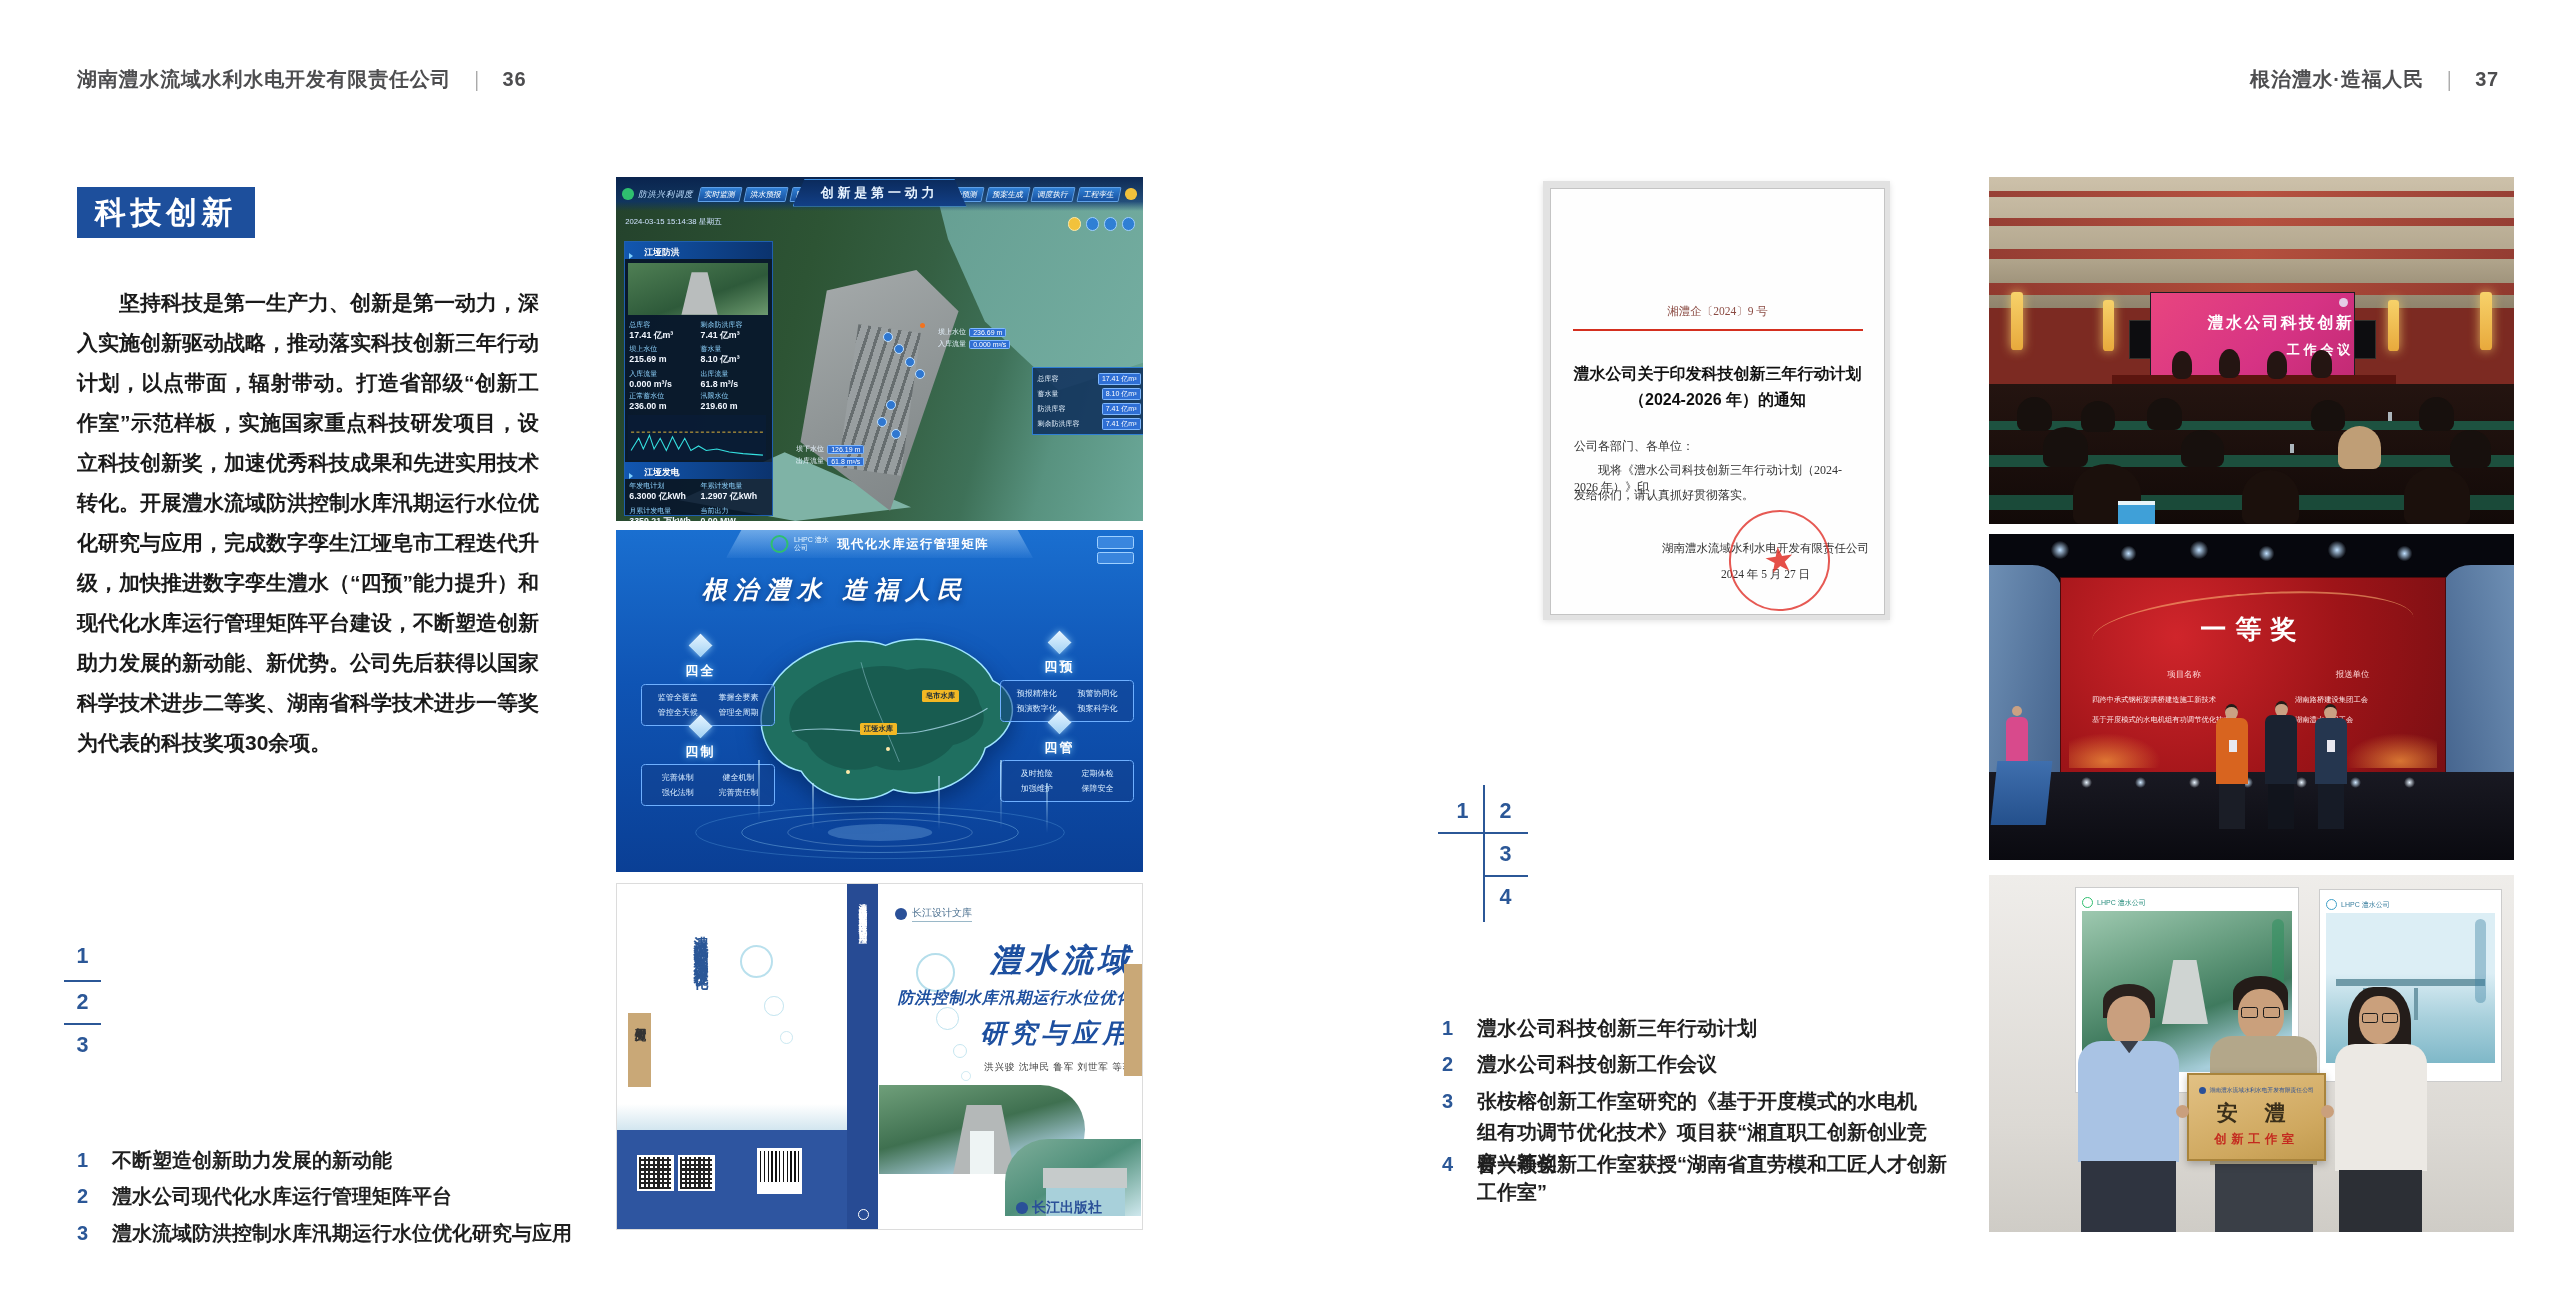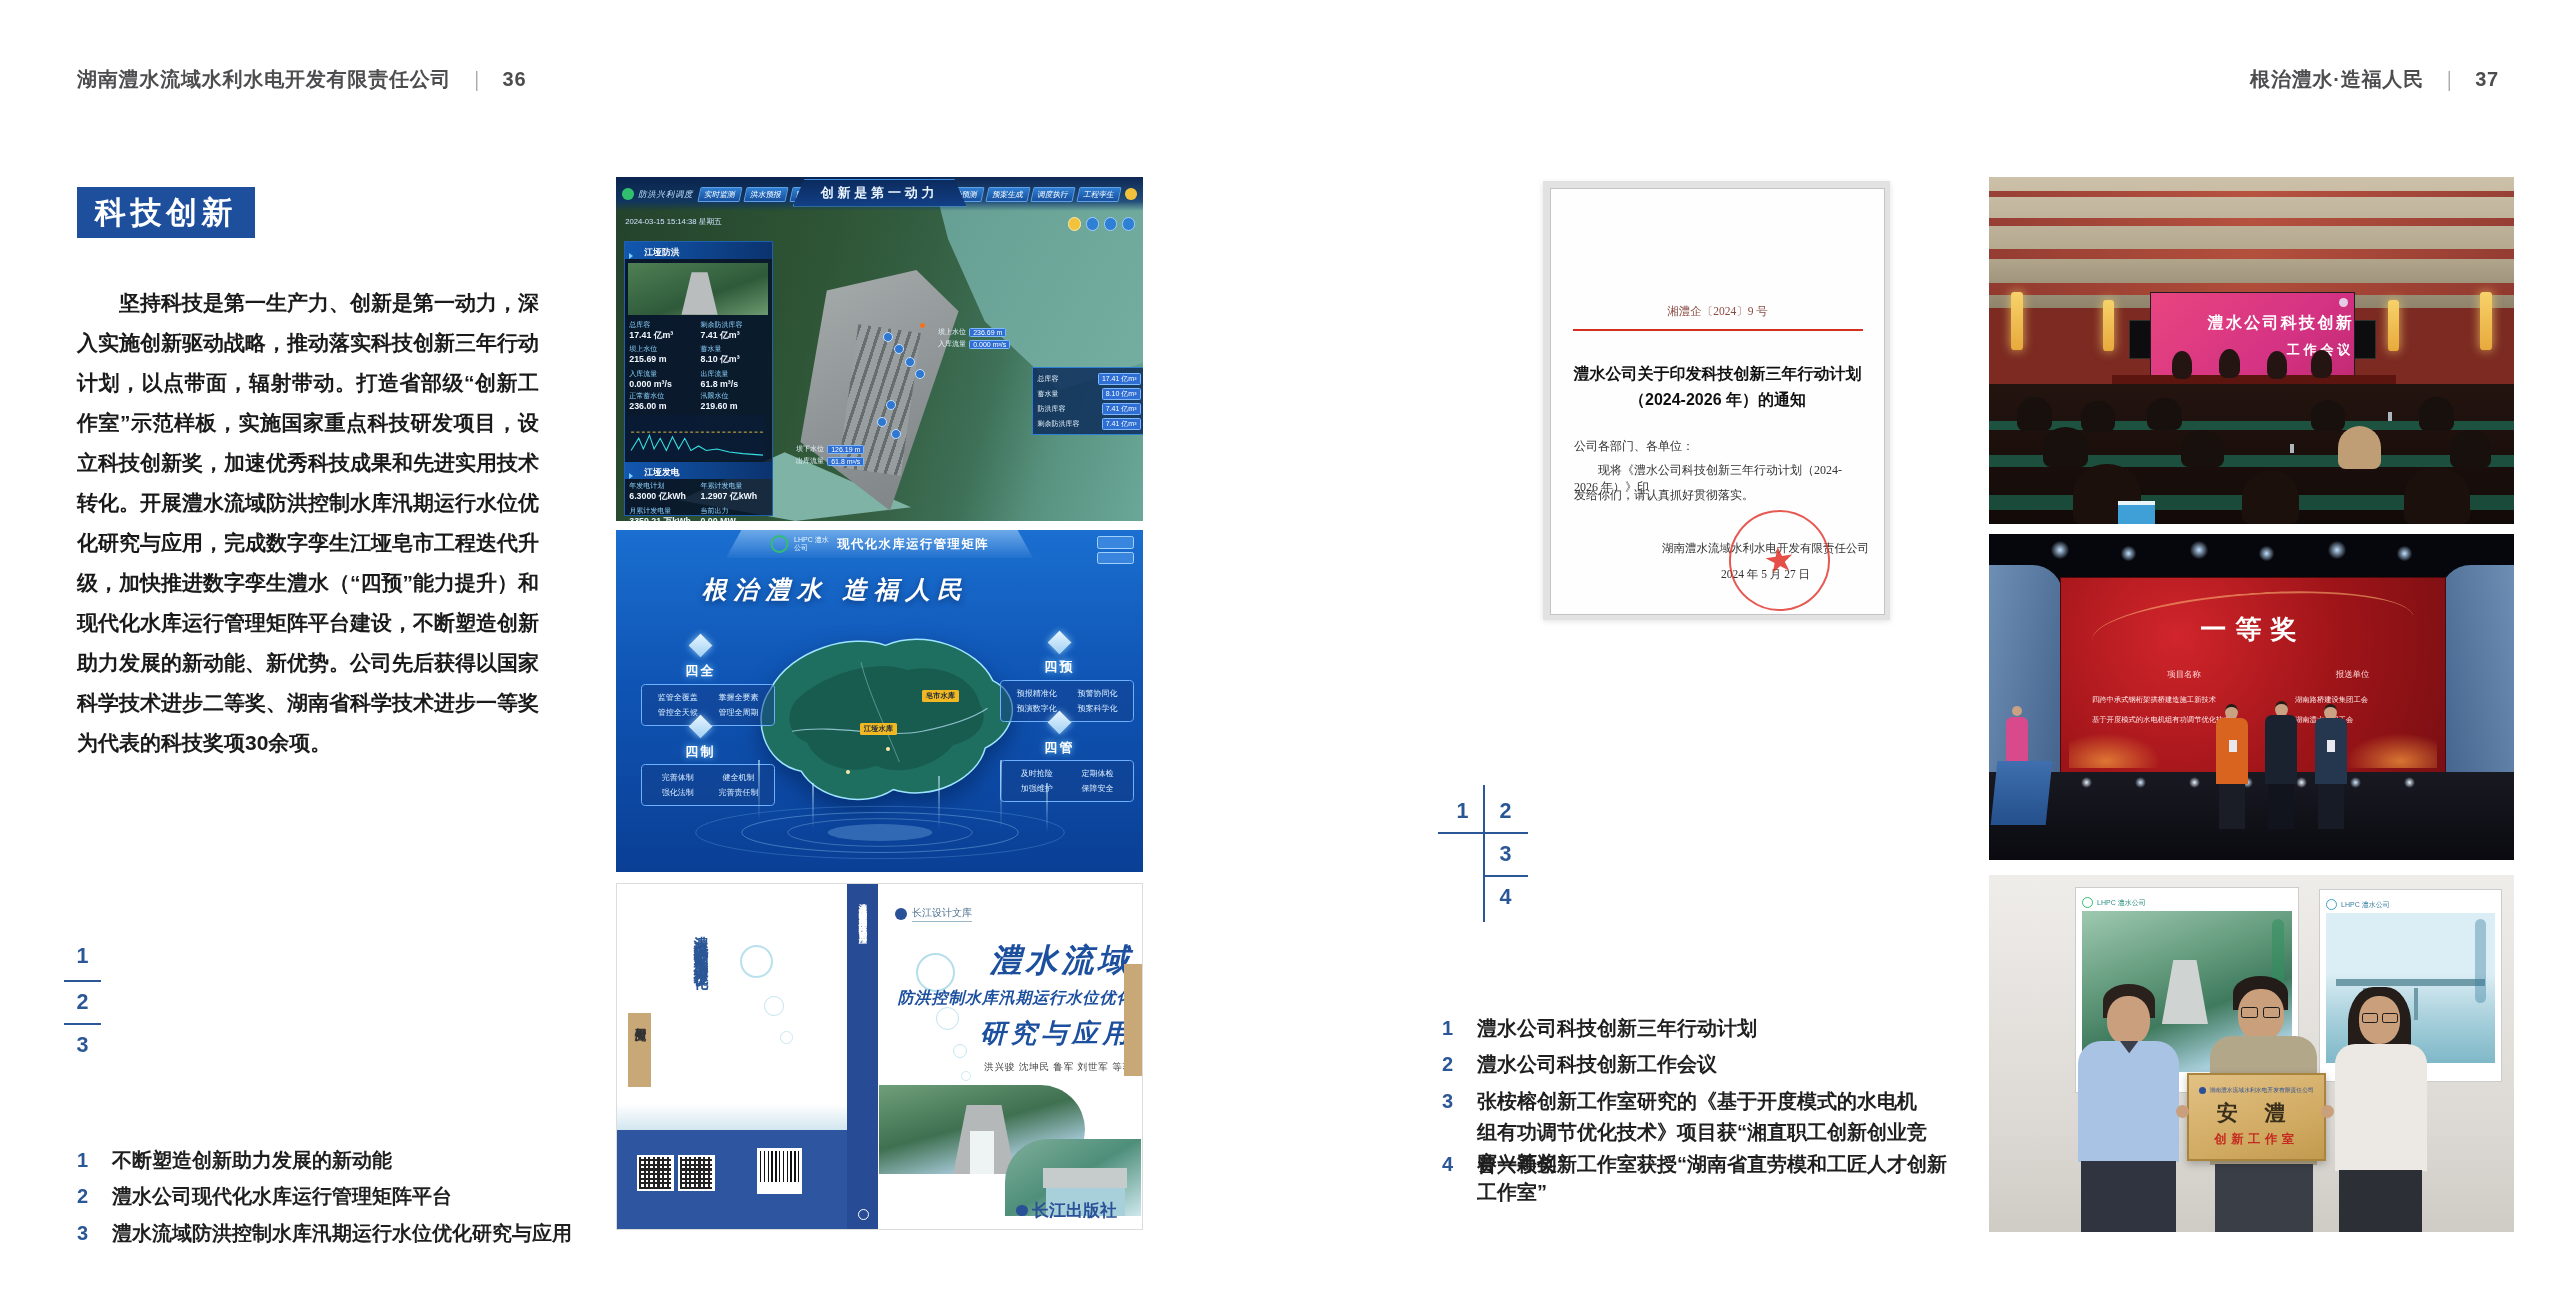--- a/index.html
+++ b/index.html
@@ -334,21 +334,21 @@
     <div class="a" style="left:262px;top:201px;width:206px;height:89px;border-radius:0 45px 45px 0;overflow:hidden;background:linear-gradient(165deg,#6f9f7a,#3f7050 45%,#9fc3cf 75%,#cfe2e8 100%)">
       <div style="position:absolute;left:36%;top:22%;width:30%;height:78%;background:#b4b8b8;clip-path:polygon(22% 0,78% 0,100% 100%,0 100%)"></div>
       <div style="position:absolute;left:44%;top:52%;width:12%;height:48%;background:#eef4f4"></div>
     </div>
     <div class="a" style="left:388px;top:255px;width:136px;height:77px;border-radius:43px 0 0 0;overflow:hidden;background:linear-gradient(150deg,#7fae9a,#4e8f7a 50%,#cfe8ee)">
       <div style="position:absolute;left:28%;top:38%;width:62%;height:26%;background:#c6cbcb"></div>
       <div style="position:absolute;left:30%;top:64%;width:58%;height:36%;background:#a8d0da"></div>
     </div>
     <div class="a flex" style="left:399px;top:315px;align-items:center;gap:4.6px">
       <div style="width:11.5px;height:11.5px;border-radius:50%;background:#2a5098"></div>
-      <span style="font-size:17px;color:#2a5098;font-weight:700;font-family:Liberation Serif, serif">长江出版社</span>
+      <span style="font-size:14px;color:#2a5098;font-weight:700;font-family:Liberation Serif, serif">长江出版社</span>
     </div>
     <div class="a" style="left:507px;top:80px;width:21px;height:112px;background:#c9a877"></div>
   </div>
 
   <div class="a flex" style="right:77px;top:66px;align-items:baseline">
     <span class="pg-header">根治澧水·造福人民</span>
     <span class="pg-header sep">｜</span>
     <span class="pg-header">37</span>
   </div>
 

